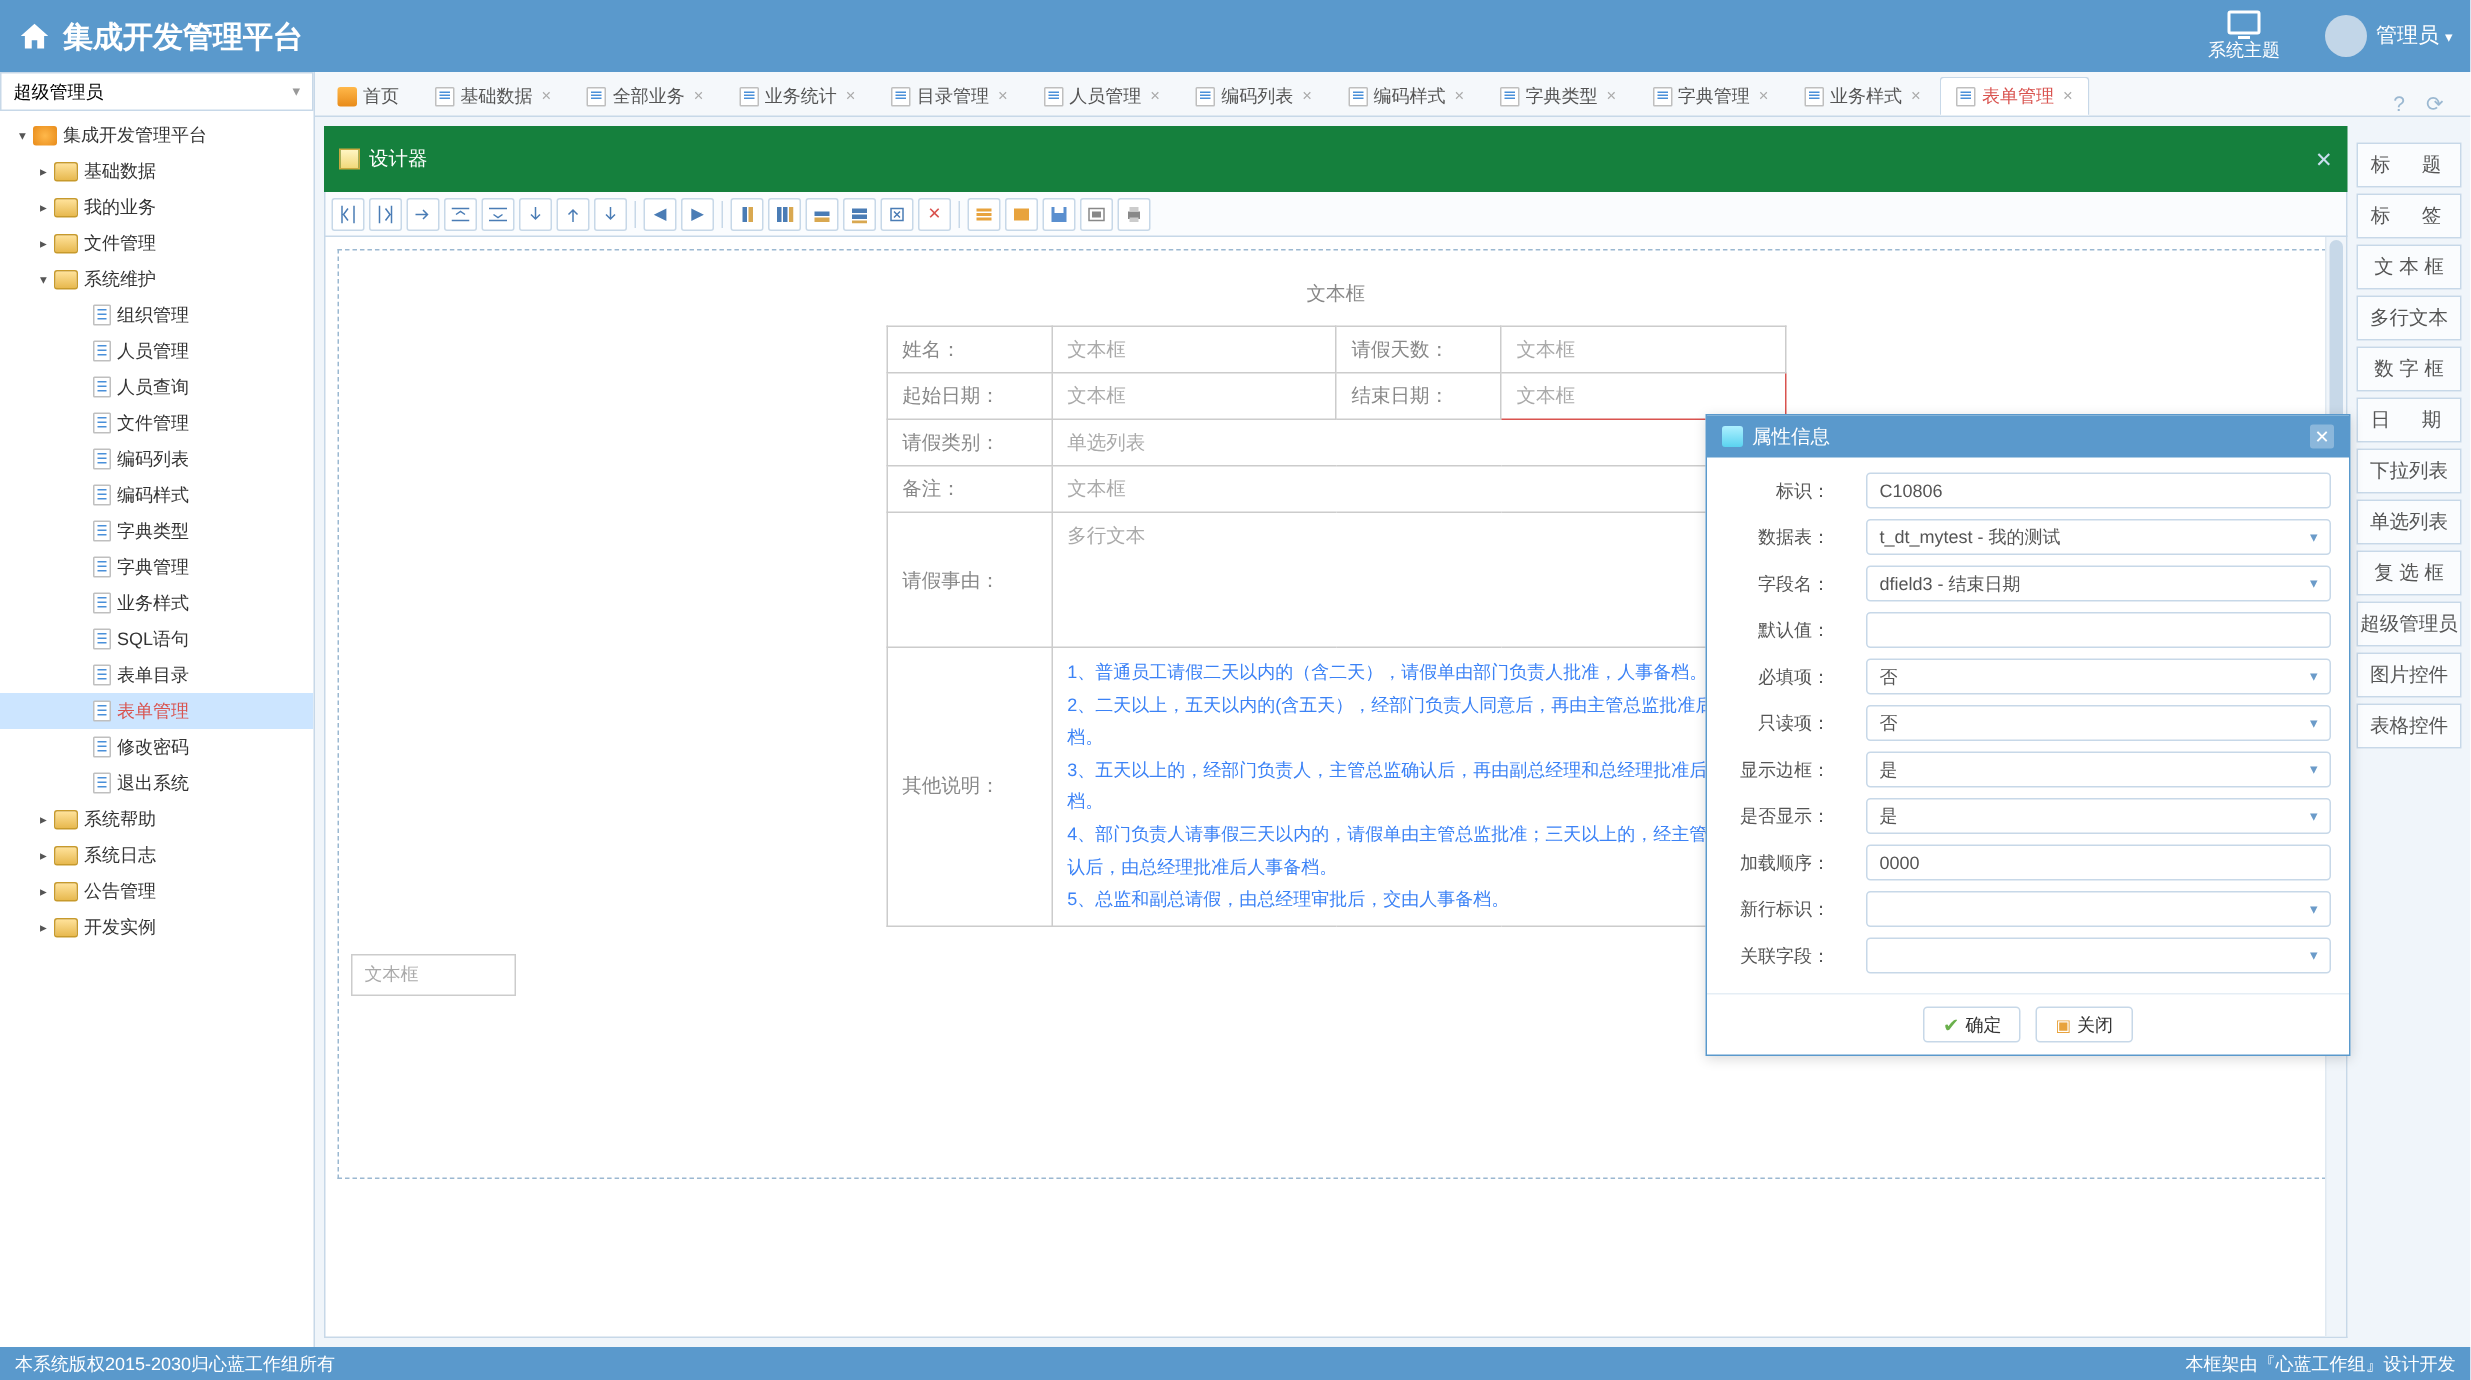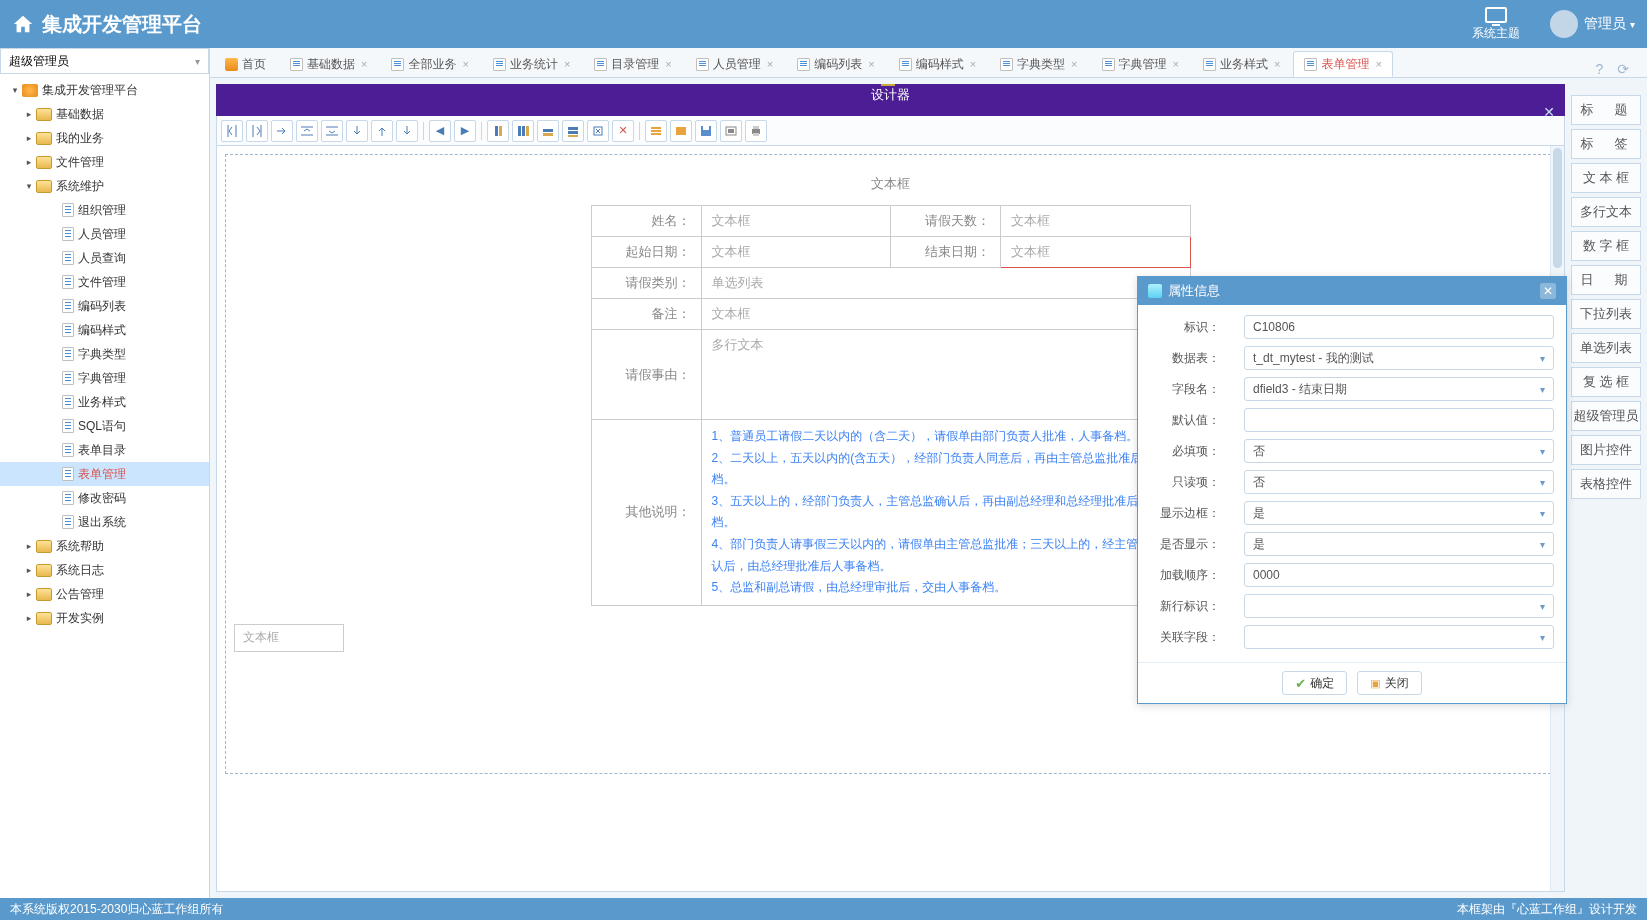--- a/index.html
+++ b/index.html
@@ -45,39 +45,39 @@
 .tab .ico.page { background: #fff; border: 1px solid #bfbfbf; border-radius: 1px; position: relative; }
 .tab .ico.page::before { content:''; position:absolute; top:2px; left:2px; right:2px; height:1px; background:#4a90d9; box-shadow:0 2px 0 #4a90d9,0 4px 0 #4a90d9; }
 .tab .close { font-size: 11px; color: #aaa; margin-left: 2px; }
 .tab.sel .lbl { color: #d9534f; }
 .tab-tools { margin-left: auto; display: flex; gap: 14px; padding-right: 14px; color: #9bb8d1; }
 .tab-tools span { cursor: pointer; font-size: 14px; }
 
 
 .designer-wrap { flex: 1; padding: 6px; display: flex; gap: 6px; }
 .designer { flex: 1; display: flex; flex-direction: column; min-width: 0; }
-.panel-hd { height: 32px; background: #4c1d95; color: #fff; display: flex; align-items: center; padding: 0 10px; font-size: 13px; flex-direction: column; }
+.panel-hd { height: 44px; background: #15803d; color: #fff; display: flex; align-items: center; padding: 0 10px; font-size: 13px; }
 .panel-hd .ico-edit { width: 14px; height: 14px; background: linear-gradient(#fff5c2,#f1d97b); border: 1px solid #c9a940; margin-right: 6px; }
 .panel-hd .close-x { margin-left: auto; color: #c9deef; cursor: pointer; font-size: 14px; }
 
 
 .toolbar { height: 30px; border: 1px solid #c7d8e8; border-top: none; background: #fafcfe; display: flex; align-items: center; padding: 0 4px; gap: 3px; }
 .tb-btn { width: 22px; height: 22px; border: 1px solid #c7d8e8; background: #fff; border-radius: 2px; display: flex; align-items: center; justify-content: center; font-size: 11px; color: #4a7cb5; cursor: pointer; }
 .tb-btn.red { color: #d9534f; }
 .tb-btn.gold svg path, .tb-btn.gold svg rect { fill:#e8a33d; }
 .tb-sep { width: 1px; height: 18px; background: #c7d8e8; margin: 0 2px; }
 
 
 .canvas-wrap { flex: 1; border: 1px solid #c7d8e8; border-top: none; background: #fff; overflow: auto; padding: 8px; position: relative; }
 .canvas { border: 1px dashed #9bb8d1; padding: 20px 8px; min-height: 620px; }
 .form-title { text-align: center; font-size: 22px; color: #555; margin-bottom: 20px; }
 .sub-text { text-align: center; font-size: 13px; color: #888; margin-bottom: 12px; }
 .form-table { width: 600px; margin: 0 auto 18px; border-collapse: collapse; }
 .form-table td { border: 1px solid #ccc; padding: 6px 10px; font-size: 13px; color: #888; vertical-align: top; }
-.form-table td.lbl-cell { width: 110px; text-align: right; color: #888; }
+.form-table td.lbl-cell { width: 110px; text-align: left; color: #888; }
 .form-table td.val-cell { color: #aaa; }
 .form-table td.sel-cell { border: 1px solid #d9534f; }
 .other-text { font-size: 12px; line-height: 1.8; color: #3b82f6; }
 .lone-box { width: 110px; height: 28px; border: 1px solid #ccc; color: #aaa; display: flex; align-items: center; padding: 0 8px; margin-left: 0; }
 
 
 .palette { width: 70px; display: flex; flex-direction: column; gap: 4px; padding-top: 11px; }
 .pal-item { height: 30px; border: 1px solid #c7d8e8; background: #fafcfe; display: flex; align-items: center; justify-content: center; font-size: 13px; color: #555; cursor: pointer; letter-spacing: 4px; white-space: nowrap; }
 .pal-item.tight { letter-spacing: 0; }
 

